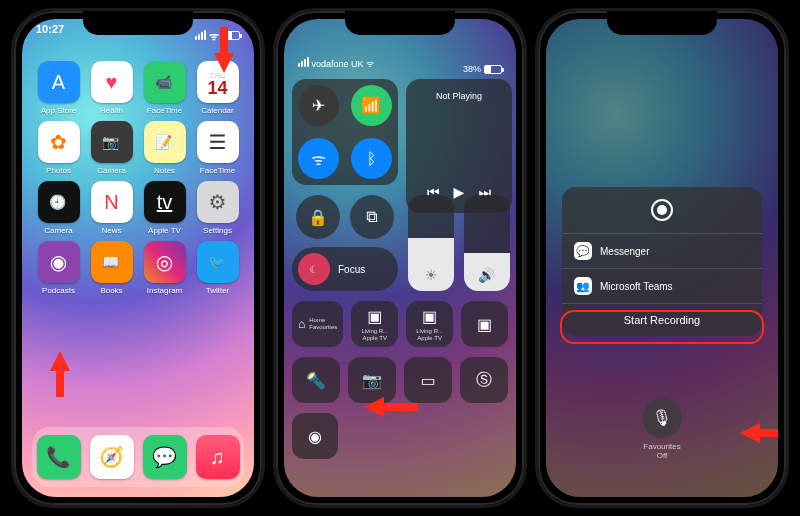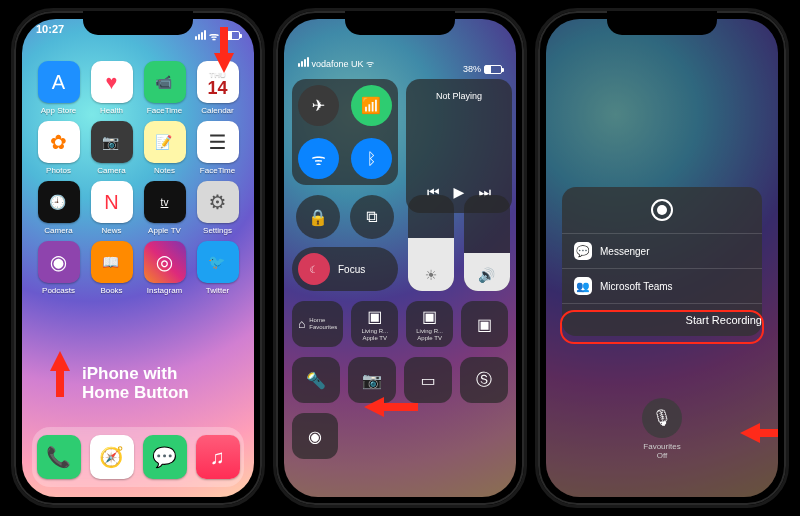--- a/index.html
+++ b/index.html
@@ -54,21 +54,21 @@
   .row5 { position:absolute; top:334px; left:0; }
   
   .dim { position:absolute; inset:0; background:rgba(0,0,0,0.25);}
   .info { position:absolute; top:86px; left:18px; right:18px; color:#fff; text-align:center; font-size:9px; line-height:1.35;}
   .sheet { position:absolute; top:168px; left:16px; right:16px; background:rgba(50,50,50,0.78); border-radius:14px; overflow:hidden; color:#fff;}
   .sheet-h { text-align:center; font-size:10px; padding:12px 0 8px; }
   .sheet-h .ring{ width:22px;height:22px;border:2px solid #fff;border-radius:50%;margin:0 auto 4px;display:flex;align-items:center;justify-content:center;}
   .sheet-h .ring::after{content:"";width:10px;height:10px;background:#fff;border-radius:50%;}
   .opt { display:flex; align-items:center; gap:8px; padding:8px 12px; font-size:10px; border-top:0.5px solid rgba(255,255,255,0.15);}
   .opt .sqicon{ width:18px;height:18px;border-radius:5px;display:flex;align-items:center;justify-content:center;font-size:11px;}
-  .start { text-align:right; padding:10px 0; font-size:11px; border-top:0.5px solid rgba(255,255,255,0.15);}
+  .start { text-align:center; padding:10px 0; font-size:11px; border-top:0.5px solid rgba(255,255,255,0.15);}
   .start-outline{ position:absolute; border:2px solid #ff2a1a; border-radius:14px; pointer-events:none;}
   .mic { position:absolute; bottom:36px; left:50%; transform:translateX(-50%); text-align:center; color:#ccc;}
   .mic .circ{ width:40px;height:40px;border-radius:50%;background:rgba(60,60,60,0.8);display:flex;align-items:center;justify-content:center;font-size:16px;color:#fff;margin:0 auto 4px;}
   .mic .lbl{ font-size:8px; line-height:1.2;}
   .cal-icon{ background:#fff; color:#d22; flex-direction:column; font-size:7px; }
   .cal-icon b{ color:#b91c1c; font-size:18px; line-height:1; }
 </style>
 </head>
 <body>
 
@@ -128,21 +128,21 @@
         </div>
         <div class="app">
           <div class="icon" style="background: rgb(17, 17, 17); font-size: 14px;">🕘</div>
           <span>Camera</span>
         </div>
         <div class="app">
           <div class="icon" style="background: rgb(255, 255, 255); color: rgb(255, 48, 64);">N</div>
           <span>News</span>
         </div>
         <div class="app">
-          <div class="icon" style="background: rgb(17, 17, 17); font-size: 10px; text-decoration: underline;">tv</div>
+          <div class="icon" style="background: rgb(17, 17, 17); font-size: 20px; text-decoration: underline;">tv</div>
           <span>Apple TV</span>
         </div>
         <div class="app">
           <div class="icon" style="background: rgb(216, 216, 216); color: rgb(85, 85, 85);">⚙</div>
           <span>Settings</span>
         </div>
         <div class="app">
           <div class="icon" style="background: rgb(142, 68, 173);">◉</div>
           <span>Podcasts</span>
         </div>
@@ -155,24 +155,20 @@
           <span>Instagram</span>
         </div>
         <div class="app">
           <div class="icon" style="background: rgb(29, 161, 242); font-size: 14px;">🐦</div>
           <span>Twitter</span>
         </div>
       </div>
     <div class="annot" style="left:28px; bottom:126px;">
         <div class="arrow-up"></div>
       </div>
-    <div class="annot" style="left:60px; bottom:94px; font-size:17px; line-height:1.15;">
-      <div>iPhone with</div>
-        <div>Home Button</div>
-    </div>
     <div class="annot" style="right:20px; top:34px;">
         <div class="arrow-down"></div>
       </div>
     <div class="dock" id="dock">
         <div class="icon" style="background: rgb(46, 204, 113);">📞</div>
         <div class="icon" style="background: rgb(255, 255, 255);">🧭</div>
         <div class="icon" style="background: rgb(46, 204, 113);">💬</div>
         <div class="icon" style="background: linear-gradient(rgb(255, 92, 122), rgb(255, 45, 85));">♫</div>
       </div>
   </div>

